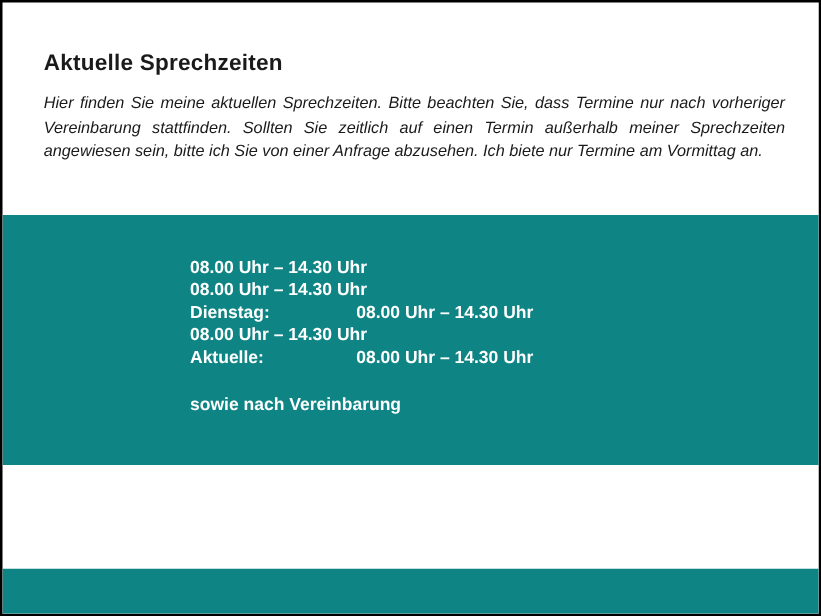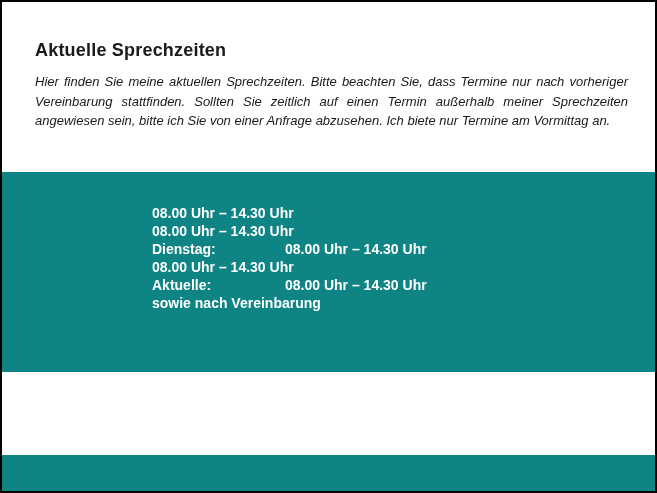--- a/index.html
+++ b/index.html
@@ -57,20 +57,21 @@
   }
   .schedule-row {
     display: flex;
     line-height: 18px;
   }
   .schedule-row .day {
     width: 133px;
     flex: 0 0 133px;
   }
   .schedule-note {
+    margin-top: 20px;
     line-height: 18px;
   }
   .footer-accent-bar {
     position: absolute;
     left: 0;
     bottom: 0;
     width: 100%;
     height: 36px;
     background: var(--accent_teal, #0E8485);
   }

